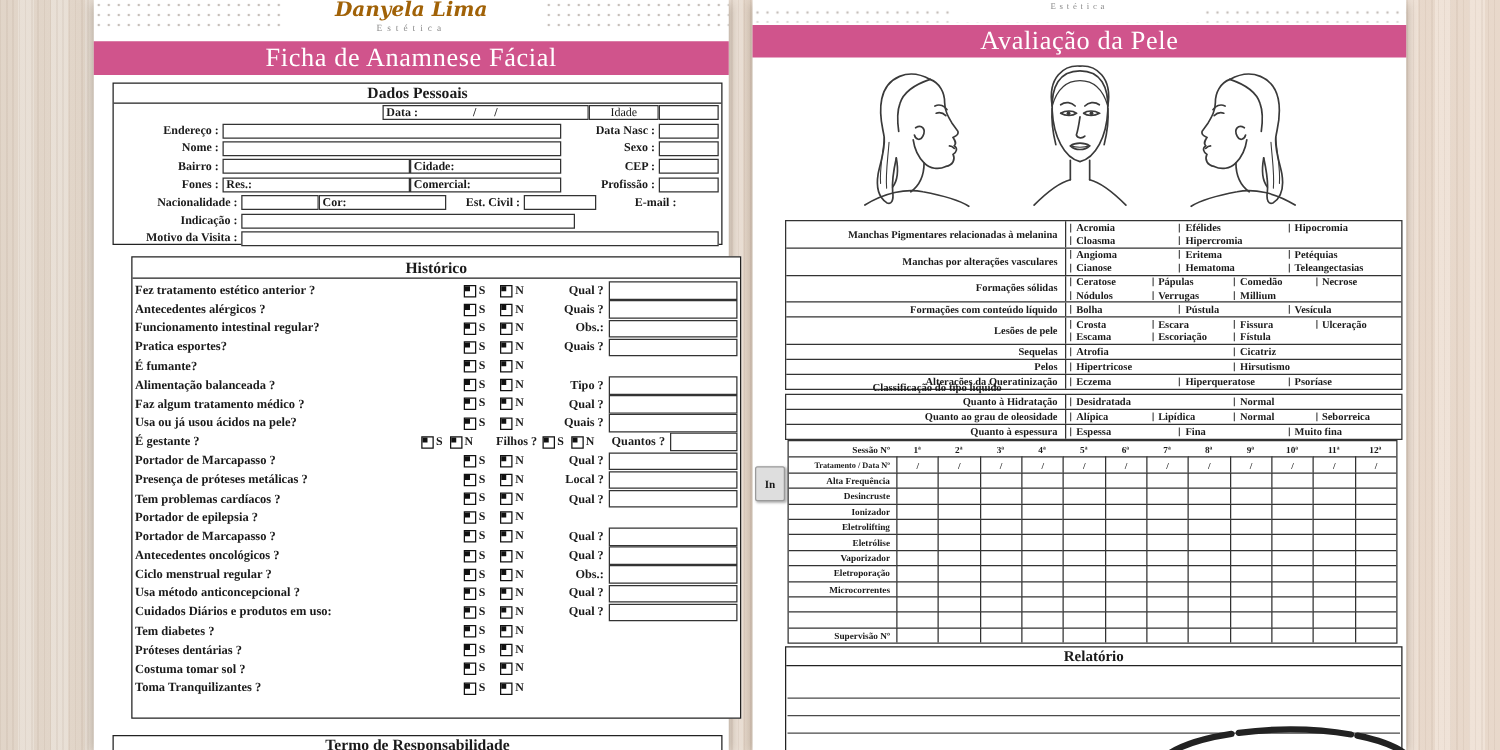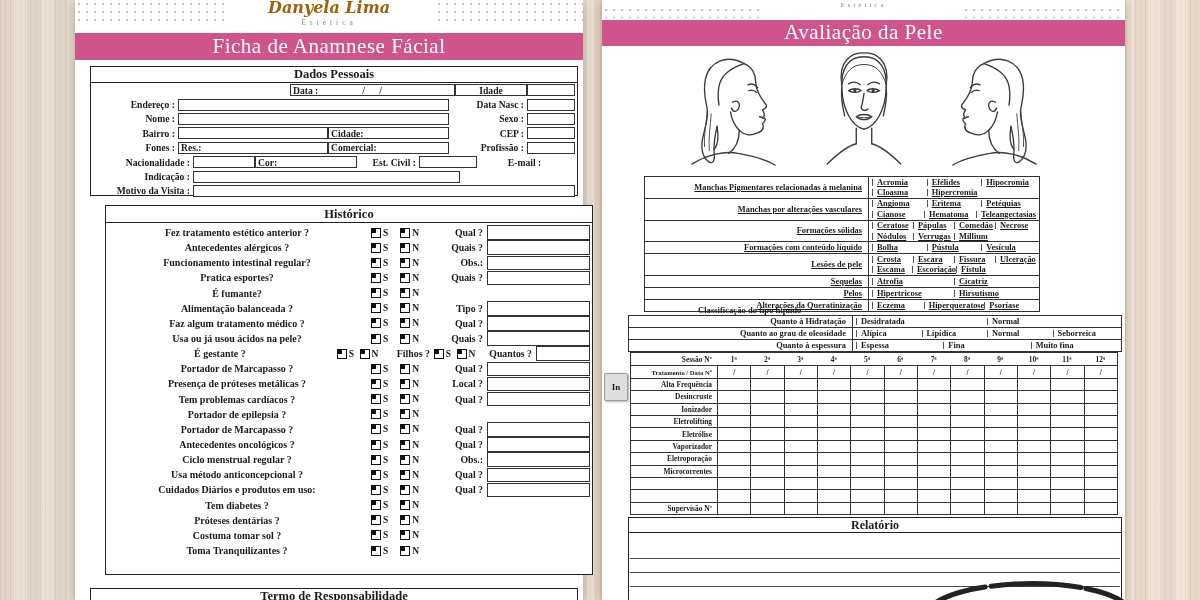--- a/index.html
+++ b/index.html
@@ -23,21 +23,21 @@
   .sect{position:absolute;border:1.6px solid #222;background:#fff;box-sizing:border-box;}
   .sect-h{text-align:center;font-weight:bold;font-size:12.5px;line-height:15px;border-bottom:1.4px solid #222;}
   
   .prow{display:flex;align-items:center;height:14.4px;padding:0 2px;}
   .lbl{font-weight:bold;font-size:9.6px;text-align:right;padding-right:3px;box-sizing:border-box;white-space:nowrap;}
   .inp{border:1.1px solid #333;height:12px;background:#fff;box-sizing:border-box;display:flex;align-items:center;gap:42px;}
   .inlbl{font-weight:bold;font-size:9.6px;padding-left:2px;white-space:pre;}
   .w85{width:85px}.w78{width:78px}.w48{width:48px}.w100{width:100px}.fx{flex:1}
   
   .h-row{display:flex;align-items:center;height:15.15px;padding:0 2px;}
-  .h-q{width:258px;text-align:center;font-weight:bold;font-size:10px;padding-right:5px;white-space:nowrap;}
+  .h-q{width:258px;text-align:left;font-weight:bold;font-size:10px;padding-right:5px;white-space:nowrap;}
   .cbp{display:flex;width:56px;justify-content:space-between;padding-right:8px;box-sizing:border-box;}
   .cbg{display:flex;align-items:center;}
   .cb{width:8px;height:8px;border:1px solid #111;position:relative;background:#fff;display:inline-block;}
   .cb::after{content:"";position:absolute;left:0;top:0;width:4px;height:4px;background:#111;}
   .cbl{font-weight:bold;font-size:9.5px;margin-left:2px;}
   .h-x{width:56px;text-align:right;font-weight:bold;font-size:9.8px;padding-right:4px;white-space:nowrap;}
   .h-x2{width:50px}
   .h-f{flex:1;border:1.1px solid #333;height:12.6px;background:#fff;}
   .h-fs{flex:0 0 52px;}
   
@@ -81,21 +81,21 @@
     <div class="banner" style="top:33px;">Ficha de Anamnese Fácial</div>
 
     <div class="sect" style="left:15px;top:66px;width:488px;height:130px;">
       <div class="sect-h">Dados Pessoais</div>
       <div class="prow">
         <span class="fx"></span>
         <span class="inp" style="width:165px;">
           <span class="inlbl">Data :</span>
           <span class="inlbl" style="white-space:pre;font-weight:bold;">/      /</span>
         </span>
-        <span class="inp" style="width:72px;justify-content:center;font-weight:bold;font-size:9.6px;">Idade</span>
+        <span class="inp" style="width:56px;justify-content:center;font-weight:normal;font-size:9.6px;">Idade</span>
         <span class="inp w48"></span>
       </div>
       <div class="prow">
         <span class="lbl w85">Endereço :</span>
         <span class="inp fx"></span>
         <span class="lbl w78">Data Nasc :</span>
         <span class="inp w48"></span>
       </div>
       <div class="prow">
         <span class="lbl w85">Nome :</span>
@@ -528,21 +528,21 @@
           <path d="M84,118 C72,106 62,99 54,97"></path>
         </g>
       </svg>
       <svg width="130" height="116" viewBox="0 0 130 120">
         <use href="#profile-g" transform="translate(130,0) scale(-1,1)"></use>
       </svg>
     </div>
 
     <div class="pres-intro" style="left:96px;top:176px;">Presença de:</div>
 
-    <div class="ptable" style="left:42px;top:176px;width:396px;text-decoration:underline;" id="presenca-table">
+    <div class="ptable" style="left:26px;top:176px;width:494px;" id="presenca-table">
         <div class="prow2">
           <div class="plabel">Manchas Pigmentares relacionadas à melanina</div>
           <div class="pitems">
             <div class="pline" style="grid-template-columns: repeat(3, 1fr);">
               <span class="pitem">
                 <span class="bar"></span>
                 <span>Acromia</span>
               </span>
               <span class="pitem">
                 <span class="bar"></span>

